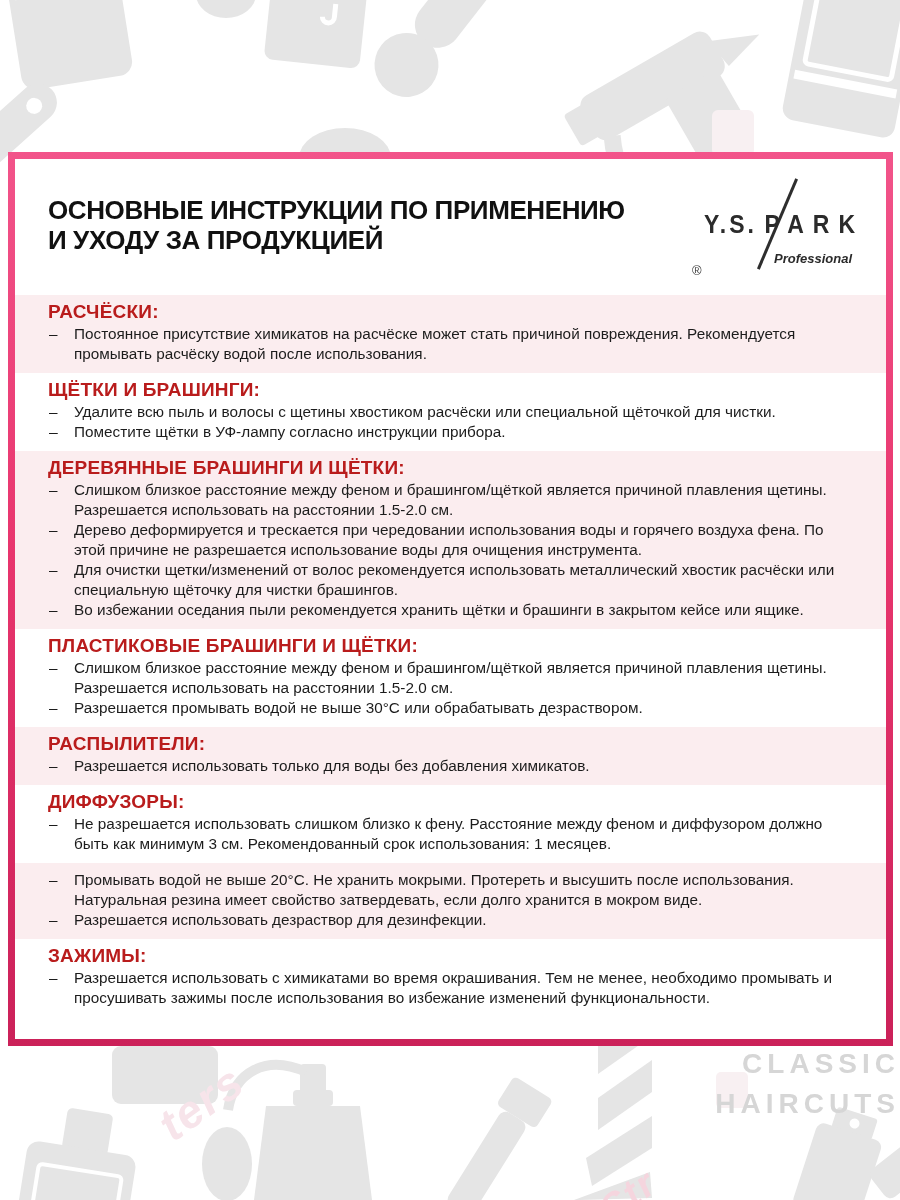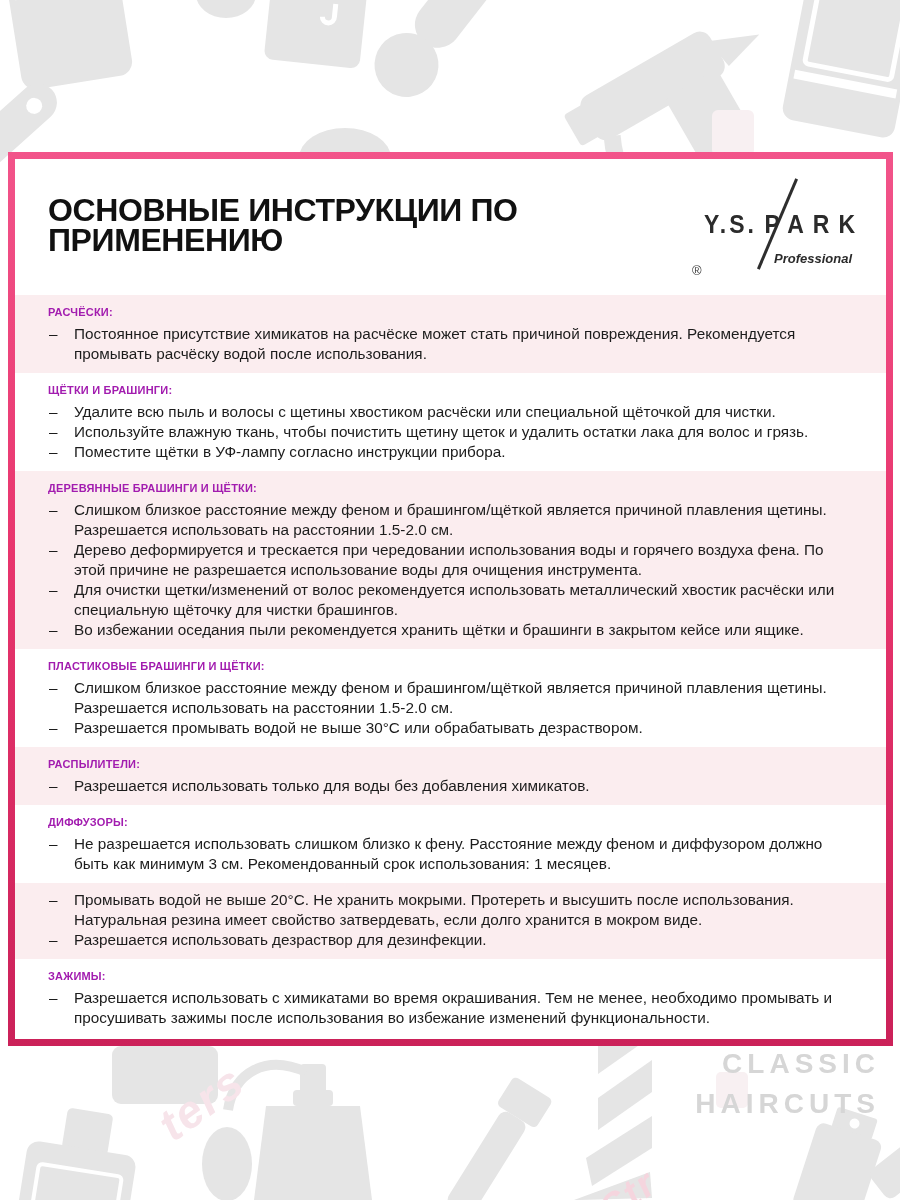--- a/index.html
+++ b/index.html
@@ -20,21 +20,21 @@
     font-weight:700; font-style:italic;
     transform-origin:left top;
     color:#f4d6de;
     letter-spacing:2px;
   }
   .wm1 { left:148px; top:1108px; font-size:46px; transform:rotate(-36deg); color:#f7e4ea; }
   .wm2 { left:592px; top:1196px; font-size:38px; transform:rotate(-36deg); color:#f5d5de; }
 
   
   .classic-brand {
-    position:absolute; right:20px; top:1044px; z-index:1;
+    position:absolute; right:0; top:1044px; z-index:1;
     text-align:right;
     font-weight:700; font-size:28px; letter-spacing:5px;
     color:#d6d6d6; line-height:40px;
     white-space:nowrap;
   }
 
   
   .card {
     position:absolute; left:8px; top:152px; right:7px; bottom:154px;
     z-index:2;
@@ -47,37 +47,37 @@
     overflow:hidden;
   }
 
   
   .head-row {
     display:flex; justify-content:space-between; align-items:flex-start;
     padding:26px 22px 12px 33px;
     background:#ffffff;
   }
   .title {
-    font-size:32px; font-weight:700; line-height:30px;
+    font-size:26px; font-weight:700; line-height:30px;
     letter-spacing:-0.4px; color:#111111;
     padding-top:10px;
   }
   .logo { position:relative; width:180px; height:94px; flex-shrink:0; margin-top:4px; }
   .logo-ys   { position:absolute; left:20px; top:22px; font-size:23px; font-weight:700; letter-spacing:3px; color:#2b2b2b; transform:scaleY(1.15); }
   .logo-park { position:absolute; right:0px; top:22px; font-size:23px; font-weight:700; letter-spacing:9px; color:#2b2b2b; transform:scaleY(1.15); }
   .logo-slash{ position:absolute; left:92px; top:-14px; width:3px; height:98px; background:#2e2e2e; transform:rotate(23deg); }
   .logo-professional { position:absolute; right:12px; top:62px; font-size:13px; font-weight:700; font-style:italic; color:#2b2b2b; }
   .logo-reg  { position:absolute; left:8px; top:74px; font-size:13px; color:#3a3a3a; }
 
   
   .sec { padding:7px 30px 9px 33px; background:#ffffff; }
   .sec.pink { background:#fbedef; }
   .sec h2 {
-    font-size:11px; font-weight:700; line-height:20px;
-    color:#a21caf; letter-spacing:0.2px;
+    font-size:19px; font-weight:700; line-height:20px;
+    color:#b91c1c; letter-spacing:0.2px;
     margin-bottom:2px;
   }
   .sec ul { list-style:none; }
   .sec li {
     position:relative; padding-left:26px;
     font-size:15.3px; line-height:20px; color:#1c1c1c;
   }
   .sec li .dash { position:absolute; left:1px; top:0; }
 </style>
 </head>
@@ -173,20 +173,21 @@
   <div>CLASSIC</div>
   <div>HAIRCUTS</div>
 </div>
 
 <div class="card">
   <div class="card-inner">
 
     <div class="head-row">
       <div class="title">
         <div>ОСНОВНЫЕ ИНСТРУКЦИИ ПО ПРИМЕНЕНИЮ</div>
+        <div>И УХОДУ ЗА ПРОДУКЦИЕЙ</div>
       </div>
       <div class="logo">
         <span class="logo-ys">Y.S.</span>
         <span class="logo-slash"></span>
         <span class="logo-park">PARK</span>
         <span class="logo-professional">Professional</span>
         <span class="logo-reg">®</span>
       </div>
     </div>
 
@@ -194,21 +195,21 @@
       <h2>РАСЧЁСКИ:</h2>
       <ul>
         <li><span class="dash">–</span><span>Постоянное присутствие химикатов на расчёске может стать причиной повреждения. Рекомендуется промывать расчёску водой после использования.</span></li>
       </ul>
     </div>
 
     <div class="sec">
       <h2>ЩЁТКИ И БРАШИНГИ:</h2>
       <ul>
         <li><span class="dash">–</span><span>Удалите всю пыль и волосы с щетины хвостиком расчёски или специальной щёточкой для чистки.</span></li>
-        <li><span class="dash">–</span><span>Используйте влажную ткань, чтобы почистить щетину щеток и удалить остатки лака для волос и грязь.</span></li>
+        <li><span class="dash">–</span></li>
         <li><span class="dash">–</span><span>Поместите щётки в УФ-лампу согласно инструкции прибора.</span></li>
       </ul>
     </div>
 
     <div class="sec pink">
       <h2>ДЕРЕВЯННЫЕ БРАШИНГИ И ЩЁТКИ:</h2>
       <ul>
         <li><span class="dash">–</span><span>Слишком близкое расстояние между феном и брашингом/щёткой является причиной плавления щетины. Разрешается использовать на расстоянии 1.5-2.0 см.</span></li>
         <li><span class="dash">–</span><span>Дерево деформируется и трескается при чередовании использования воды и горячего воздуха фена. По этой причине не разрешается использование воды для очищения инструмента.</span></li>
         <li><span class="dash">–</span><span>Для очистки щетки/изменений от волос рекомендуется использовать металлический хвостик расчёски или специальную щёточку для чистки брашингов.</span></li>

